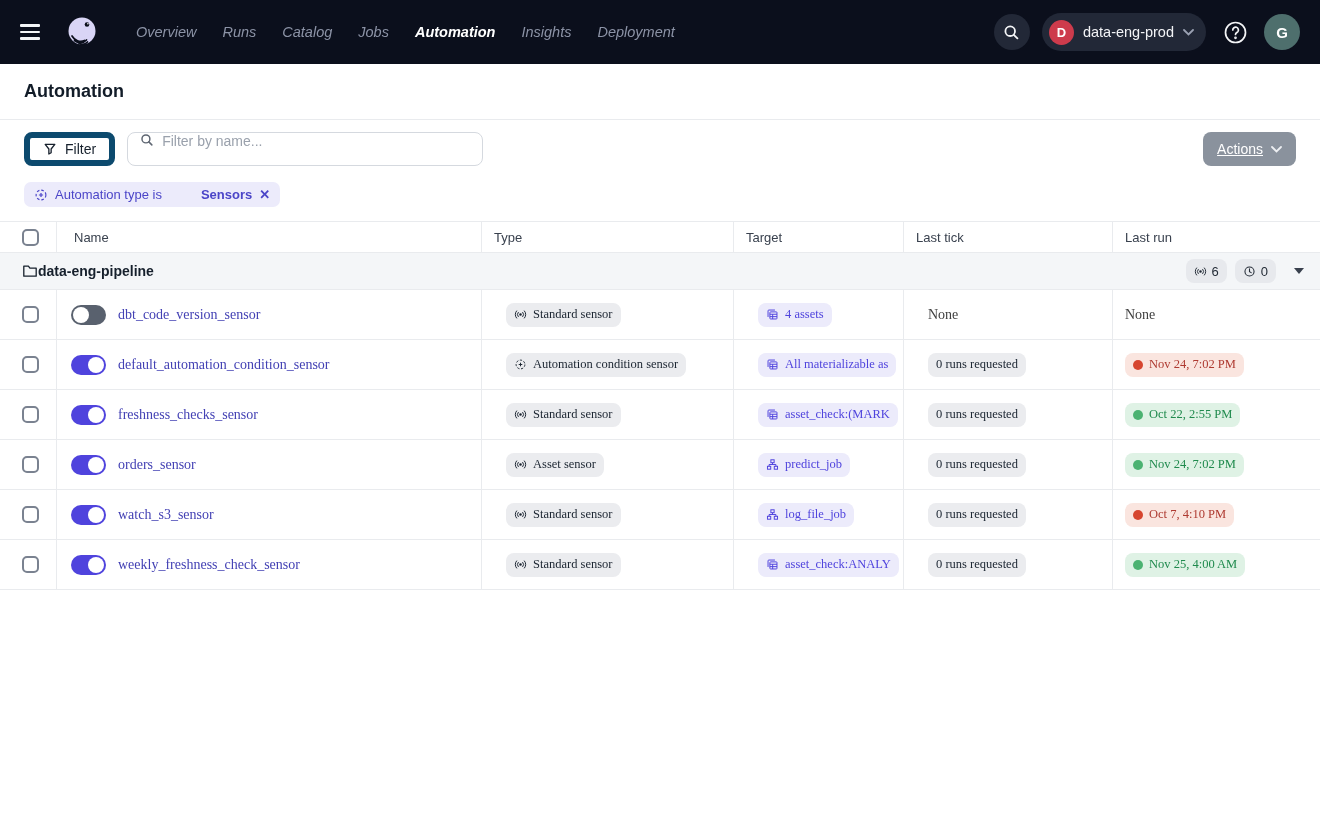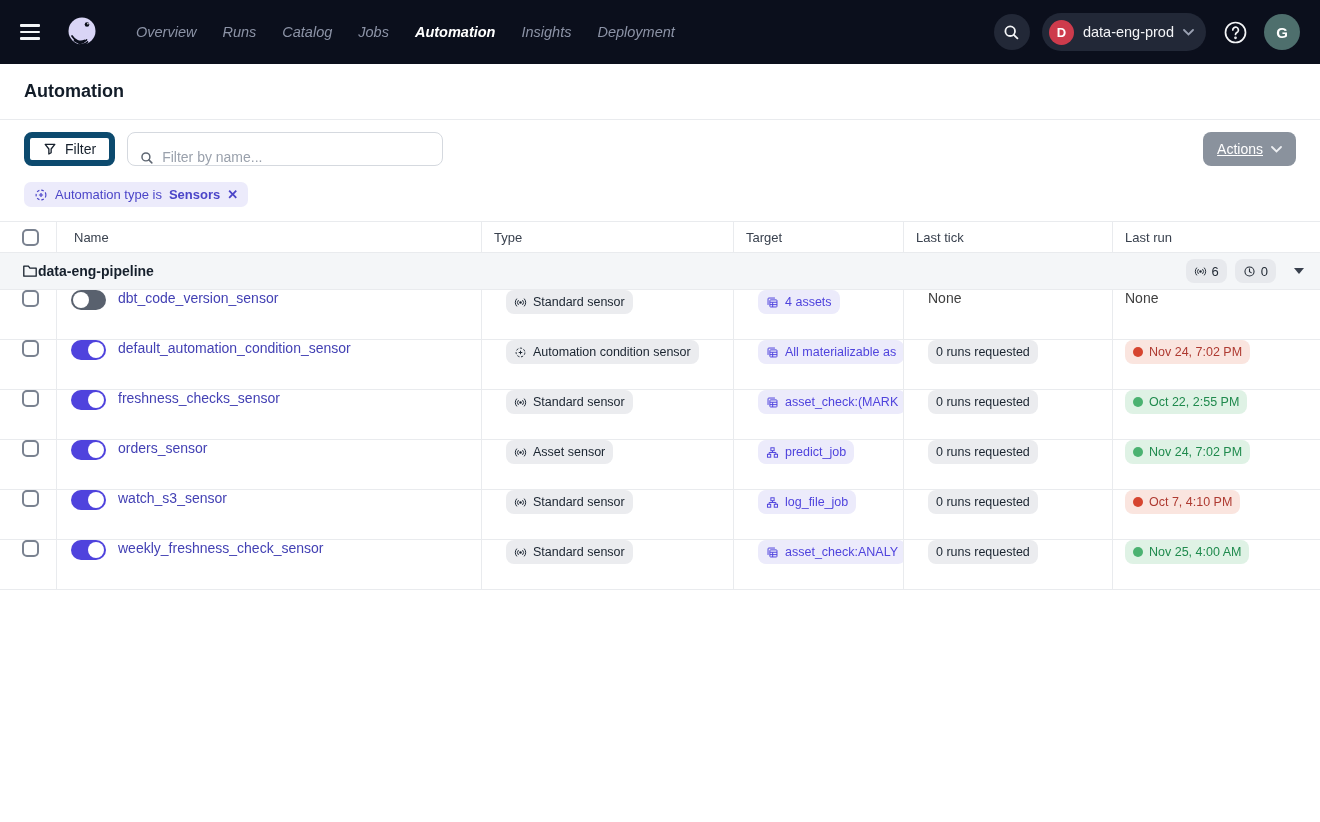--- a/index.html
+++ b/index.html
@@ -21,49 +21,49 @@
   .help-circle { width:34px; height:34px; border-radius:50%; display:flex; align-items:center; justify-content:center; cursor:pointer; }
   .avatar { width:36px; height:36px; border-radius:50%; background:#4E6F6D; color:#fff; font-size:15px; font-weight:600; display:flex; align-items:center; justify-content:center; cursor:pointer; }
 
   
   .title-bar { height:56px; display:flex; align-items:center; padding:0 24px; border-bottom:1px solid #E9EBEE; }
   .page-title { font-size:18px; font-weight:700; color:#121C28; }
 
   
   .toolbar { height:58px; display:flex; align-items:center; padding:0 24px; gap:12px; }
   .filter-btn { height:34px; display:flex; align-items:center; gap:8px; padding:0 13px; border:6px solid #0c4a6e; border-radius:8px; background:#fff; font-size:14px; color:#16202C; cursor:pointer; }
-  .search-box { height:34px; width:316px; display:flex; align-items:flex-end; gap:8px; padding:0 12px; border:1px solid #D5D9DF; border-radius:8px; background:#fff; }
+  .search-box { height:34px; width:356px; display:flex; align-items:flex-start; gap:8px; padding:0 12px; border:1px solid #D5D9DF; border-radius:8px; background:#fff; }
   .search-box input { border:none; outline:none; flex:1; font-size:14px; color:#16202C; font-family:"Liberation Sans", sans-serif; }
   .search-box input::placeholder { color:#9AA1AC; }
   .actions-btn { margin-left:auto; height:34px; display:flex; align-items:center; gap:8px; padding:0 14px; border:none; border-radius:8px; background:#8A929D; color:#fff; font-size:14px; cursor:pointer; font-family:"Liberation Sans", sans-serif;text-decoration:underline; }
 
   
   .chips-row { padding:4px 24px 14px; border-bottom:1px solid #E9EBEE; display:flex; }
   .chip { display:flex; align-items:center; gap:7px; background:#ECEBFB; border-radius:7px; padding:5px 10px; font-size:13px; color:#4B45C8; cursor:pointer; }
-  .chip b { font-weight:700; }
+  .chip b { font-weight:700;margin-left:32px; }
   .chip-x { font-size:13px; font-weight:700; cursor:pointer; line-height:1; }
 
   
   .grid-cols { display:grid; grid-template-columns:56px 425px 252px 170px 209px 1fr; }
   .thead { height:31px; border-bottom:1px solid #E9EBEE; }
   .thead .cell { display:flex; align-items:center; font-size:13px; color:#39414E; border-right:none; }
   .cell-line { border-left:1px solid #E9EBEE; }
   .th-label { padding-left:17px; }
   .th-label.tight { padding-left:12px; }
 
   .checkbox { width:17px; height:17px; border:2px solid #7A8290; border-radius:5px; background:#fff; margin-left:22px; cursor:pointer; flex:none; }
 
   .group-row { height:37px; background:#F4F6F8; border-bottom:1px solid #E9EBEE; display:flex; align-items:center; padding:0 16px 0 22px; }
   .group-name { font-size:14px; font-weight:700; color:#16202C; }
   .group-right { margin-left:auto; display:flex; align-items:center; gap:8px; }
   .count-badge { height:24px; background:#E7E9ED; border-radius:8px; display:flex; align-items:center; gap:5px; padding:0 8px; font-size:13px; color:#232B36; }
   .caret-down { width:0; height:0; border-left:5px solid transparent; border-right:5px solid transparent; border-top:6px solid #39414E; margin-left:10px; cursor:pointer; }
 
   .trow { height:50px; border-bottom:1px solid #E9EBEE; }
-  .trow .cell { display:flex; overflow:hidden; }
+  .trow .cell { display:flex; align-items:center; overflow:hidden;font-family:Liberation Serif, serif; }
   .name-cell { gap:12px; padding-left:14px; }
   .toggle { width:35px; height:20px; border-radius:10px; position:relative; cursor:pointer; flex:none; }
   .toggle.on { background:#4F43DD; }
   .toggle.off { background:#59616E; }
   .toggle .knob { position:absolute; top:2px; width:16px; height:16px; border-radius:50%; background:#fff; }
   .toggle.on .knob { right:2px; }
   .toggle.off .knob { left:2px; }
   .name-link { font-size:14px; color:#4341B4; text-decoration:none; cursor:pointer; white-space:nowrap; }
 
   .pill { height:24px; display:inline-flex; align-items:center; gap:6px; border-radius:8px; padding:0 8px; font-size:12.5px; white-space:nowrap; flex:none; }

